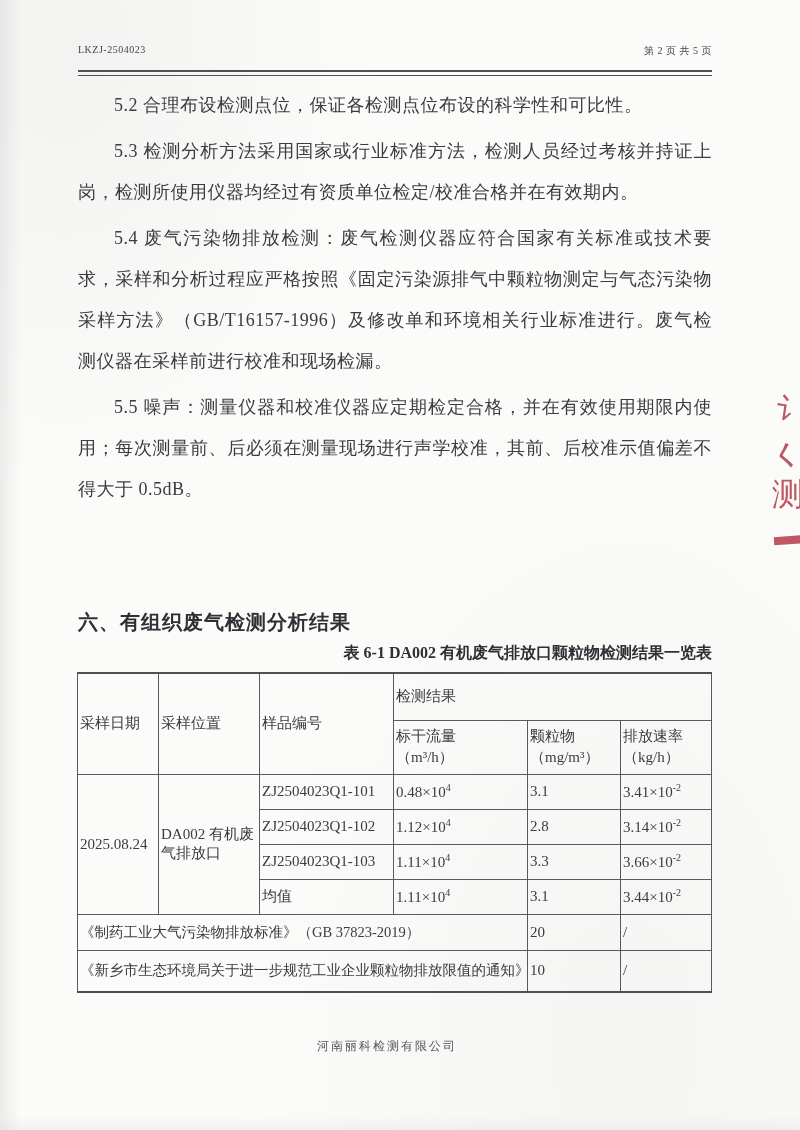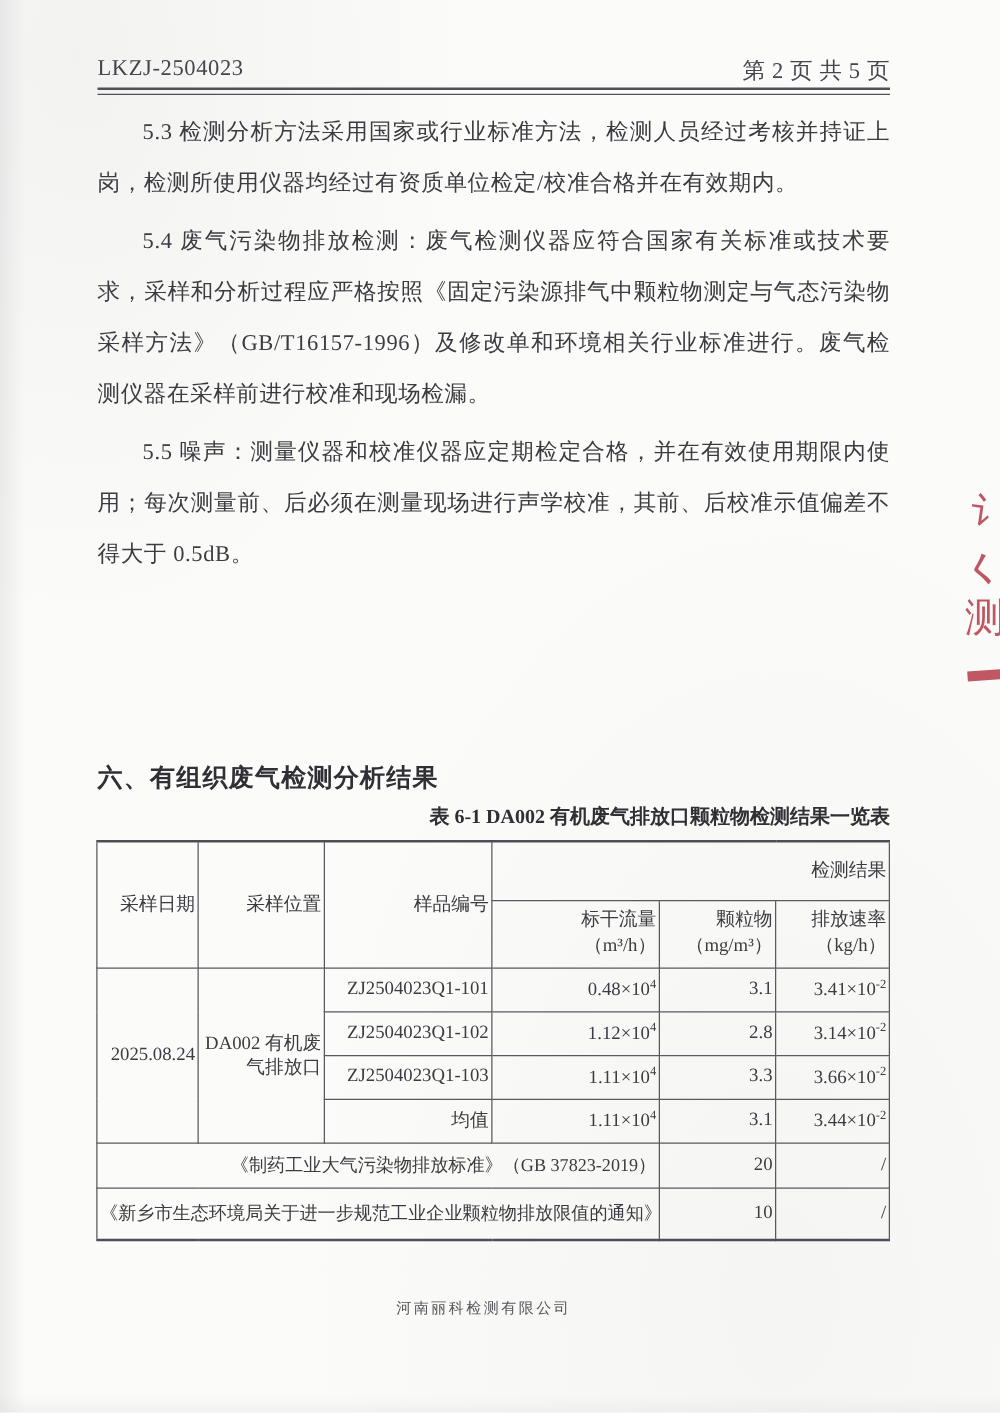--- a/index.html
+++ b/index.html
@@ -12,21 +12,21 @@
     background:
       linear-gradient(90deg, rgba(195,195,198,.28) 0px, rgba(250,250,249,0) 20px),
       linear-gradient(0deg, rgba(205,205,208,.20) 0px, rgba(250,250,249,0) 14px),
       radial-gradient(ellipse at 78% 92%, rgba(190,190,195,.10), rgba(190,190,195,0) 45%),
       radial-gradient(ellipse at 8% 4%, rgba(180,180,185,.12), rgba(180,180,185,0) 30%),
       #fbfbf9;
   }
   .header{
     position:absolute;left:78px;top:44px;width:634px;
     display:flex;justify-content:space-between;
-    font-size:18px;color:#45454d;letter-spacing:.5px;
+    font-size:10px;color:#45454d;letter-spacing:.5px;
   }
   .header-rule{
     position:absolute;left:78px;top:70px;width:634px;height:3px;
     border-top:2px solid #50505a;border-bottom:1px solid #50505a;
   }
   .body-text{
     position:absolute;left:78px;top:85px;width:634px;
     font-size:18px;line-height:41px;text-align:justify;
     letter-spacing:.5px;color:#3b3b41;
   }
@@ -41,21 +41,21 @@
     text-align:right;font-size:16px;font-weight:bold;color:#2f2f36;
   }
   table.results{
     position:absolute;left:77px;top:672px;width:634px;
     border-collapse:collapse;table-layout:fixed;
     font-size:15px;color:#3b3b41;
     border-top:2px solid #4e4e56;border-bottom:2px solid #4e4e56;
   }
   table.results td,table.results th{
     border:1px solid #595960;
-    text-align:right;vertical-align:middle;
+    text-align:left;vertical-align:middle;
     font-weight:normal;padding:0 2px;overflow:hidden;margin-top:14px;
   }
   tr.h1{height:47px;}
   tr.h2{height:54px;}
   tr.dr{height:35px;}
   tr.s1{height:36px;}
   tr.s2{height:42px;}
   th.two-line{white-space:pre-line;line-height:21px;}
   td.std-name{font-size:14.5px;white-space:nowrap;}
   sup{font-size:10px;}
@@ -75,20 +75,21 @@
 
 <div class="page">
 
   <div class="header">
     <span>LKZJ-2504023</span>
     <span>第 2 页 共 5 页</span>
   </div>
   <div class="header-rule"></div>
 
   <div class="body-text">
+    <p class="ind">5.2 合理布设检测点位，保证各检测点位布设的科学性和可比性。</p>
     <p class="ind">5.3 检测分析方法采用国家或行业标准方法，检测人员经过考核并持证上岗，检测所使用仪器均经过有资质单位检定/校准合格并在有效期内。</p>
     <p class="ind">5.4 废气污染物排放检测：废气检测仪器应符合国家有关标准或技术要求，采样和分析过程应严格按照《固定污染源排气中颗粒物测定与气态污染物采样方法》（GB/T16157-1996）及修改单和环境相关行业标准进行。废气检测仪器在采样前进行校准和现场检漏。</p>
     <p class="ind">5.5 噪声：测量仪器和校准仪器应定期检定合格，并在有效使用期限内使用；每次测量前、后必须在测量现场进行声学校准，其前、后校准示值偏差不得大于 0.5dB。</p>
   </div>
 
   <div class="section-heading">六、有组织废气检测分析结果</div>
   <div class="table-title">表 6-1 DA002 有机废气排放口颗粒物检测结果一览表</div>
 
   <table class="results">
     <colgroup>

